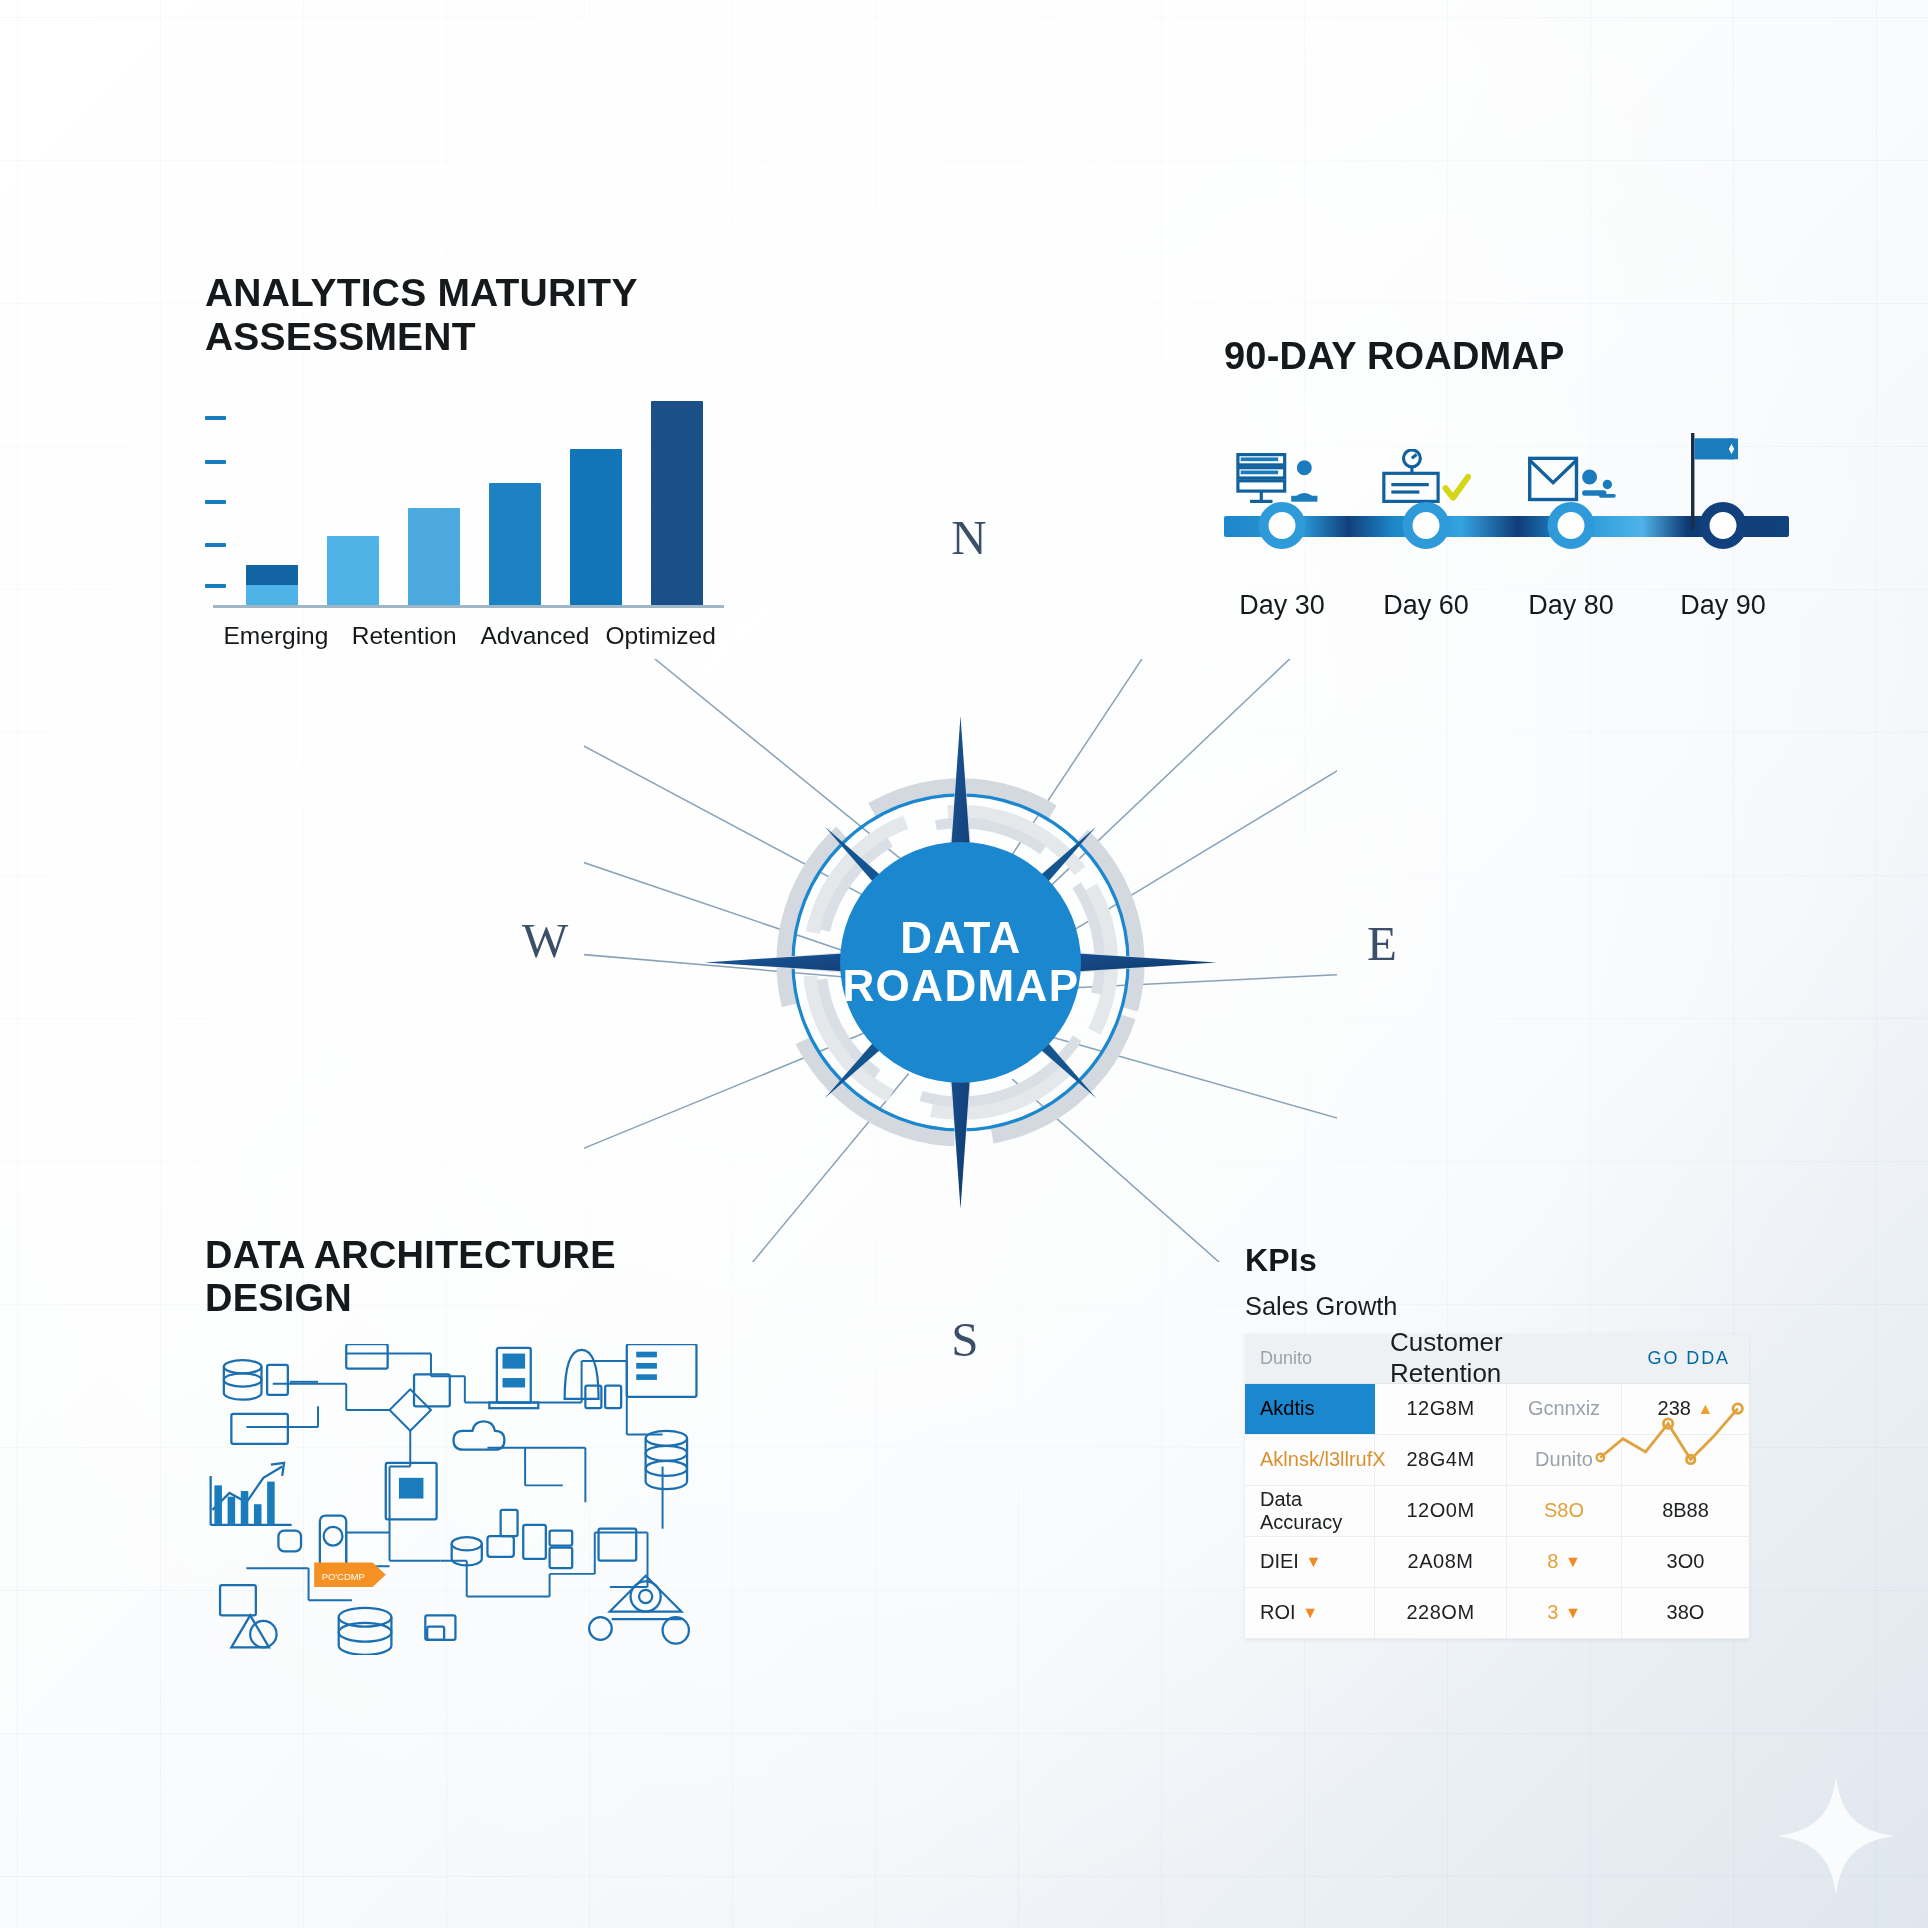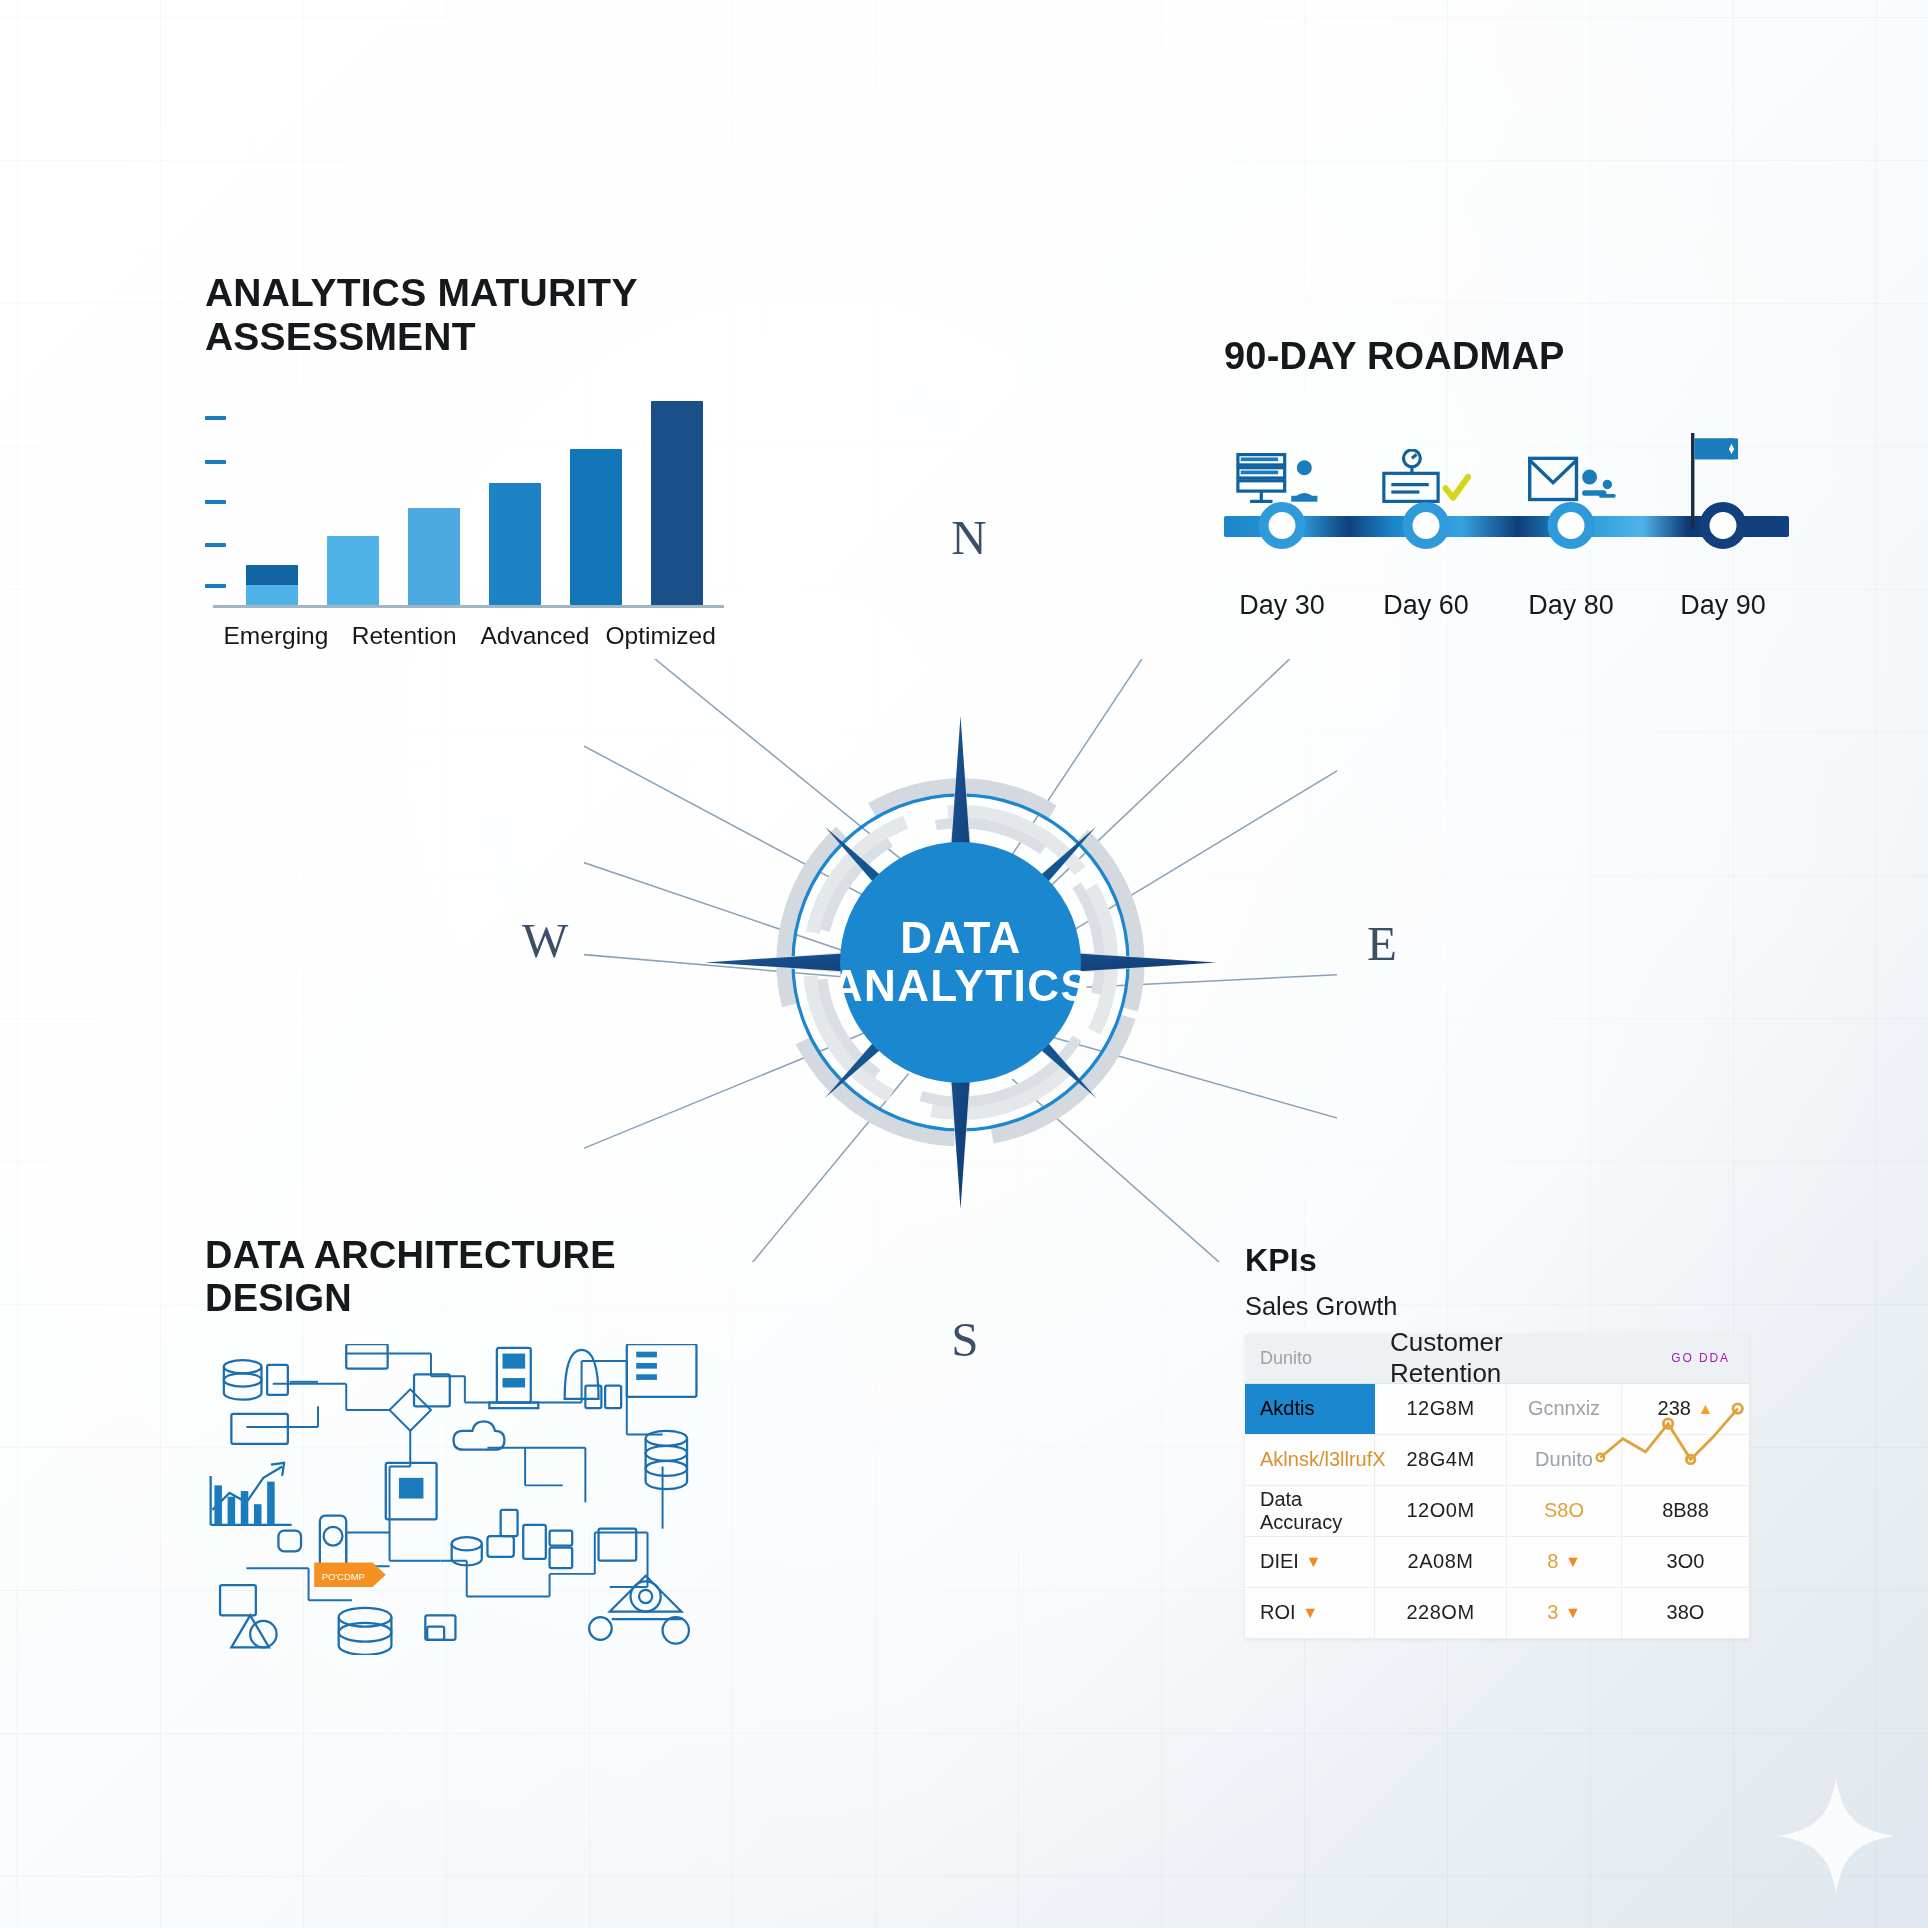--- a/index.html
+++ b/index.html
@@ -191,21 +191,21 @@
   }
   .kpi-head {
     display: flex;
     align-items: center;
     height: 49px;
     background: #eef1f4;
     border-bottom: 0.9px solid #e2e6ea;
   }
   .kpi-head .c0 { width: 130px; padding-left: 15px; color: #9aa3ab; font-size: 18px; }
   .kpi-head .c1 { flex: 1; font-size: 26px; color: #1c1f22; font-weight: 400; }
-  .kpi-head .c3 { width: 122px; text-align: right; padding-right: 19px; color: #a21caf; font-size: 12px; letter-spacing: 1.9px; }
+  .kpi-head .c3 { width: 122px; text-align: right; padding-right: 19px; color: #0369a1; font-size: 18px; letter-spacing: 1.9px; }
   .kpi-row {
     display: flex;
     align-items: stretch;
     height: 50px;
     border-bottom: 0.9px solid #eceff2;
     position: relative;
   }
   .kpi-row:last-child { border-bottom: none; }
   .kpi-row .cell {
     display: flex;
@@ -313,21 +313,21 @@
         <polygon points="0,204 12,26 0,0 -12,26"></polygon>
         <polygon points="-204,0 -26,-12 0,0 -26,12"></polygon>
         <polygon points="204,0 26,-12 0,0 26,12"></polygon>
       </g>
 
       <circle cx="400" cy="322" r="128" fill="#1b87cf"></circle>
     </svg>
 
     <div style="position:absolute;left:377px;top:303px;transform:translate(-50%,-50%);text-align:center;width:282px;">
       <div style="font-size:44px;font-weight:700;color:#ffffff;letter-spacing:1.4px;line-height:1.1;">DATA</div>
-      <div style="font-size:44px;font-weight:700;color:#ffffff;letter-spacing:1.4px;line-height:1.1;">ANALYTICS</div>
+      <div style="font-size:44px;font-weight:700;color:#ffffff;letter-spacing:1.4px;line-height:1.1;">ROADMAP</div>
     </div>
 
     <div class="cardinal" style="left:385px;top:-122px;">N</div>
     <div class="cardinal" style="left:798px;top:284px;">E</div>
     <div class="cardinal" style="left:381px;top:680px;">S</div>
     <div class="cardinal" style="left:-39px;top:281px;">W</div>
   </div>
 
   <div class="panel" id="maturity">
     <div class="sec-title">ANALYTICS MATURITY

